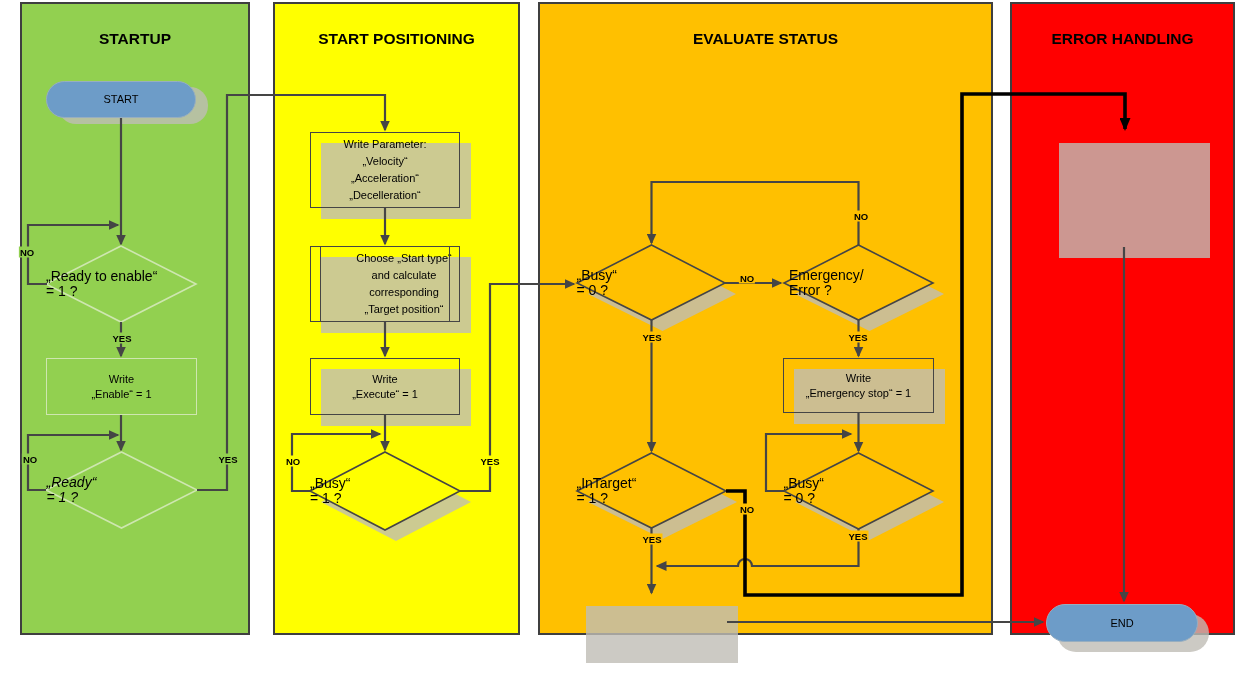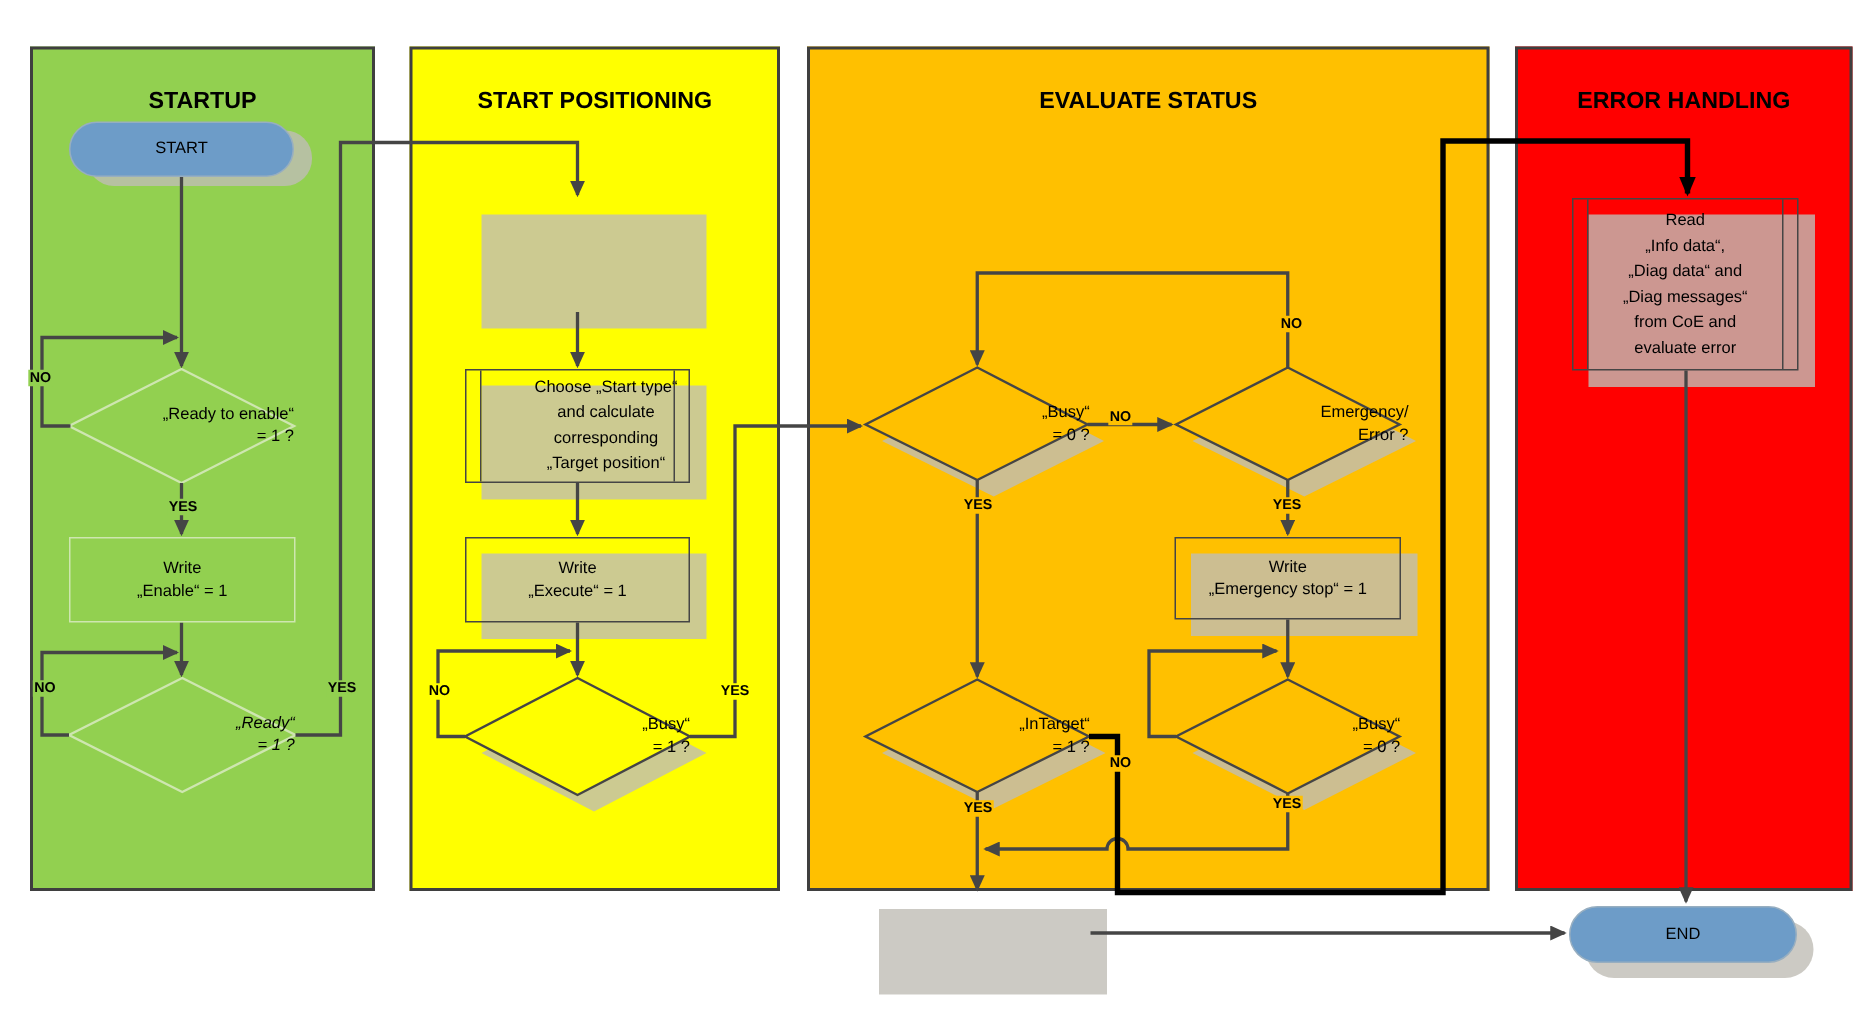--- a/index.html
+++ b/index.html
@@ -1,40 +1,40 @@
 <!DOCTYPE html>
 <html style="--startup-bg: #92D050; --positioning-bg: #FFFF00; --evaluate-bg: #FFC000; --error-bg: #FF0000; --panel-border: #3F3F3F; --terminator-fill: #6D9CC8; --terminator-border: #97AEC0; --connector: #454545; --connector-emphasis: #000000; --pale-shape-border: #CEE6B0; --shape-shadow: rgba(191,189,181,0.8);"><head>
 <meta charset="utf-8">
 <style>
   html,body{margin:0;padding:0;background:#fff;}
   .stage{position:relative;width:1236px;height:681px;background:#fff;overflow:hidden;
          font-family:"Liberation Sans",sans-serif;color:#000;}
-  .panel{position:absolute;top:2px;height:563px;box-sizing:border-box;
-         border:2px solid var(--panel-border);z-index:0;margin-top:29px;}
+  .panel{position:absolute;top:2px;height:633px;box-sizing:border-box;
+         border:2px solid var(--panel-border);z-index:0;}
   .p1{left:20px;width:230px;background:var(--startup-bg);}
   .p2{left:273px;width:247px;background:var(--positioning-bg);}
   .p3{left:538px;width:455px;background:var(--evaluate-bg);}
   .p4{left:1010px;width:225px;background:var(--error-bg);}
   .title{position:absolute;top:26px;left:0;width:100%;text-align:center;
          font-size:15.5px;font-weight:bold;}
   .shadow{position:absolute;background:var(--shape-shadow);z-index:1;}
   svg.wires{position:absolute;left:0;top:0;z-index:2;pointer-events:none;}
   .shape{position:absolute;box-sizing:border-box;z-index:3;display:flex;
          align-items:center;justify-content:center;text-align:center;
          font-size:11px;line-height:15px;white-space:pre-line;background:transparent;}
   .lh17{line-height:17px;}
   .box-dark{border:1.6px solid var(--connector);}
   .box-pale{border:1.6px solid var(--pale-shape-border);}
   .pill{border-radius:19px;background:var(--terminator-fill);
         border:1.6px solid var(--terminator-border);}
   .bars::before,.bars::after{content:"";position:absolute;top:0;bottom:0;
         border-left:1.5px solid var(--connector);}
   .bars::before{left:9px;}
   .bars::after{right:9px;}
-  .dtext{position:absolute;width:150px;text-align:right;font-size:11px;
+  .dtext{position:absolute;width:150px;text-align:left;font-size:14px;
          line-height:15px;white-space:pre-line;z-index:3;}
   .lbl{position:absolute;transform:translate(-50%,-50%);font-size:9.5px;
        font-weight:bold;padding:0 1px;z-index:4;line-height:11px;}
   .lg{background:var(--startup-bg);} .ly{background:var(--positioning-bg);}
   .lo{background:var(--evaluate-bg);}
 </style>
 </head>
 <body>
 
 <div class="stage">
@@ -111,34 +111,32 @@
       <path d="M1124 247 V601" marker-end="url(#ah)"></path>
     </g>
     <path d="M726 491 H745 V595 H962 V94 H1125 V129" style="fill:none;stroke:var(--connector-emphasis);stroke-width:3.6" marker-end="url(#ahb)"></path>
   </svg>
 
   <div class="shape pill" style="left:46px;top:81px;width:150px;height:37px;">START</div>
   <div class="shape pill" style="left:1046px;top:604px;width:152px;height:38px;">END</div>
 
   <div class="shape box-pale" style="left:46px;top:358px;width:151px;height:57px;">Write
 „Enable“ = 1</div>
+  <div class="shape box-dark lh17" style="left:310px;top:132px;width:150px;height:76px;">Write Parameter:
+„Velocity“
+„Acceleration“
+„Decelleration“</div>
   <div class="shape box-dark bars lh17" style="left:310px;top:246px;width:150px;height:76px;padding-left:38px;">Choose „Start type“
 and calculate
 corresponding
 „Target position“</div>
   <div class="shape box-dark" style="left:310px;top:358px;width:150px;height:57px;">Write
 „Execute“ = 1</div>
   <div class="shape box-dark" style="left:783px;top:358px;width:151px;height:55px;">Write
 „Emergency stop“ = 1</div>
-  <div class="shape box-dark bars lh17" style="left:1048px;top:132px;width:151px;height:115px;">Read
-„Info data“,
-„Diag data“ and
-„Diag messages“
-from CoE and
-evaluate error</div>
 
   <div class="dtext" style="left:46px;top:269px;">„Ready to enable“
 = 1 ?</div>
   <div class="dtext" style="left:46.5px;top:475px;font-style:italic;">„Ready“
 = 1 ?</div>
   <div class="dtext" style="left:310px;top:476px;">„Busy“
 = 1 ?</div>
   <div class="dtext" style="left:576.5px;top:268px;">„Busy“
 = 0 ?</div>
   <div class="dtext" style="left:789px;top:268px;">Emergency/

